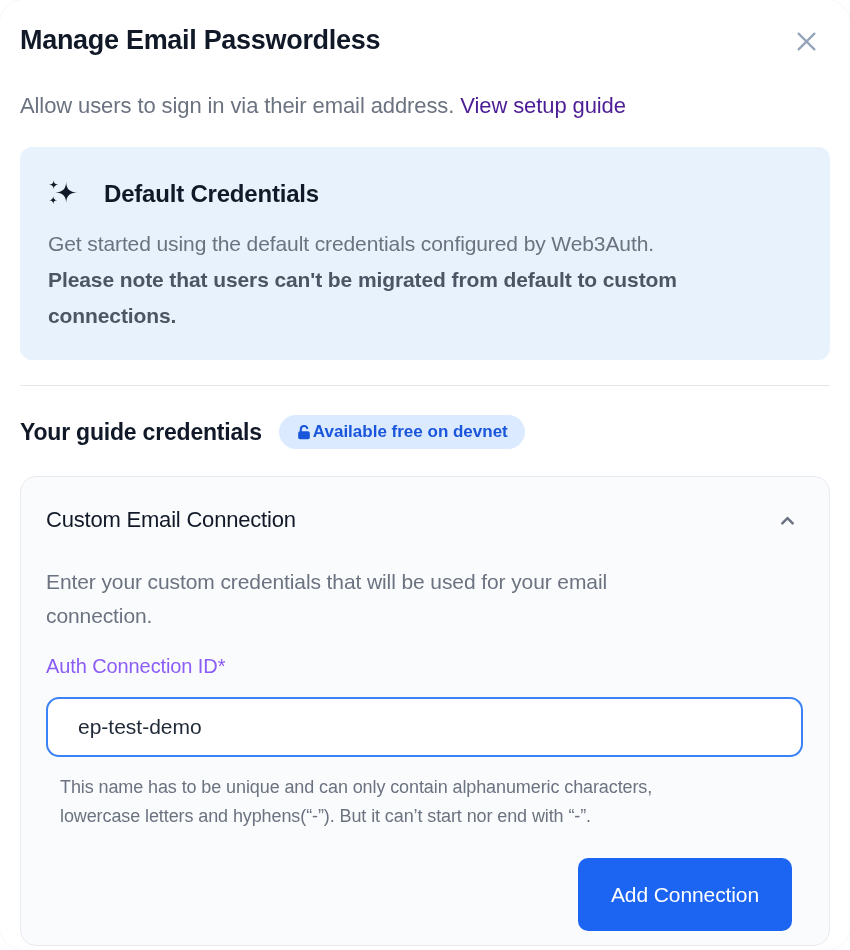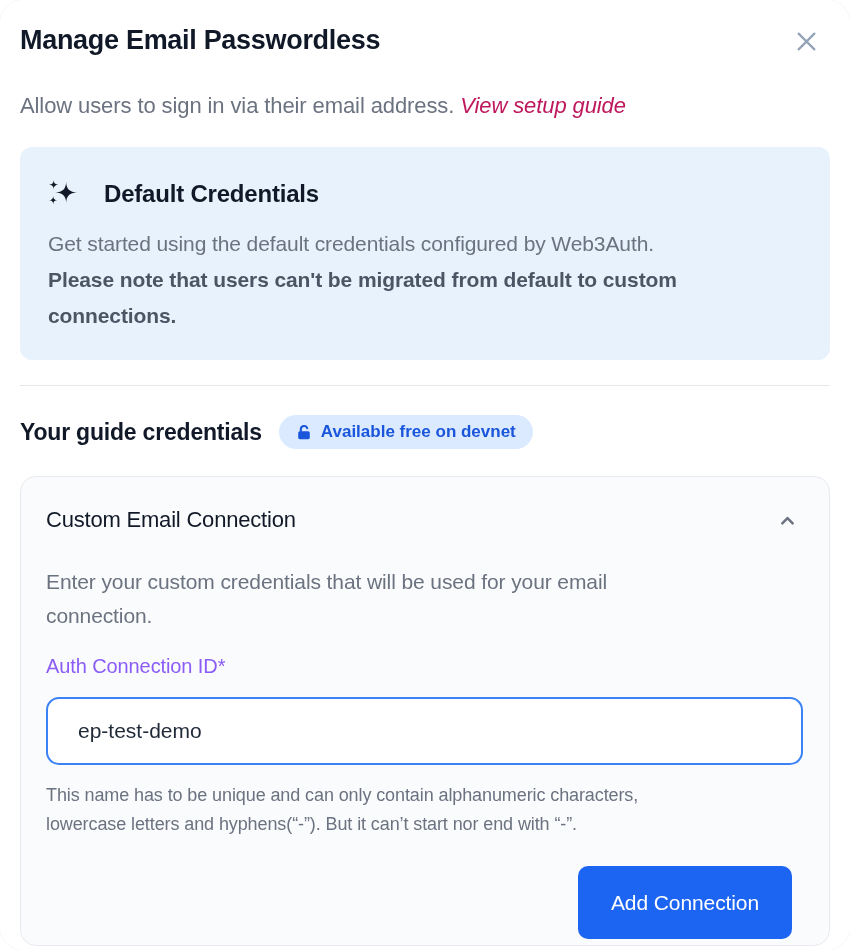--- a/index.html
+++ b/index.html
@@ -23,67 +23,67 @@
   .modal-title {
     font-size: 27px; font-weight: 700; letter-spacing: -0.3px; color: #111928; line-height: 36px;
   }
   .close-btn {
     background: none; border: none; cursor: pointer; padding: 4px; margin-top: 2px; margin-right: 6px;
     display: flex; align-items: center; justify-content: center;
   }
   .subtitle {
     margin-top: 34px; font-size: 22px; line-height: 26px; color: #6B7280; letter-spacing: -0.1px;
   }
-  .subtitle a { color: #be185d; text-decoration: none; cursor: pointer; font-style: italic; }
+  .subtitle a { color: #4c1d95; text-decoration: none; cursor: pointer; }
 
   
   .info-panel {
     margin-top: 28px;
     background: #E7F2FC;
     border-radius: 12px;
     padding: 32px 30px 26px 28px;
   }
   .info-head { display: flex; align-items: center; gap: 27px; }
   .info-title { font-size: 24px; font-weight: 600; letter-spacing: -0.2px; color: #111928; }
   .info-body { margin-top: 18px; font-size: 21px; line-height: 36px; color: #6B7280; letter-spacing: -0.1px; }
   .info-note { display: block; font-weight: 700; color: #4B5563; max-width: 690px; }
 
   .divider { margin-top: 25px; border: none; border-top: 1px solid #E5E7EB; height: 0; }
 
   
   .section-row { margin-top: 29px; display: flex; align-items: center; gap: 17px; }
   .section-heading { font-size: 23px; font-weight: 700; letter-spacing: -0.2px; color: #111928; }
   .badge {
-    display: inline-flex; align-items: center; gap: 9px;
+    display: inline-flex; align-items: center; gap: 1px;
     background: #DBEAFE; color: #1A56DB;
     height: 34px; padding: 0 17px; border-radius: 17px;
     font-size: 17px; font-weight: 600;
   }
 
   
   .card {
     margin-top: 27px;
     background: #FAFBFC;
     border: 1px solid #E8EAF0;
     border-radius: 16px;
     padding: 30px 30px 26px 25px;
     height: 470px;
   }
   .card-header { display: flex; align-items: center; justify-content: space-between; cursor: pointer; }
   .card-title { font-size: 22px; font-weight: 400; letter-spacing: -0.2px; color: #111928; }
   .card-desc { margin-top: 32px; font-size: 21px; line-height: 34px; color: #6B7280; max-width: 650px; letter-spacing: -0.1px; }
   .field-label { margin-top: 22px; font-size: 20px; font-weight: 500; color: #8b5cf6; letter-spacing: -0.1px; }
   .text-input {
-    margin-top: 19px; display: block; width: 757px; height: 68px;
+    margin-top: 19px; display: block; width: 757px; height: 60px;
     border: 2px solid #3B82F6; border-radius: 13px; background: #ffffff;
     padding: 0 30px; font-size: 21px; color: #1F2937;
     font-family: "Liberation Sans", "DejaVu Sans", sans-serif;
     outline: none;
   }
-  .helper { margin-top: 16px; font-size: 18px; line-height: 29px; color: #6B7280; max-width: 630px; letter-spacing: -0.1px; }
+  .helper { margin-top: 16px; font-size: 18px; line-height: 29px; color: #6B7280; max-width: 630px; letter-spacing: -0.1px; margin-left: 14px; }
   .btn-row { margin-top: 27px; display: flex; justify-content: flex-end; padding-right: 7px; }
   .primary-btn {
     background: #1C64F2; color: #ffffff; border: none; cursor: pointer;
     height: 73px; padding: 0 33px; border-radius: 10px;
     font-size: 21px; font-weight: 500; letter-spacing: -0.1px;
     font-family: "Liberation Sans", "DejaVu Sans", sans-serif;
   }
   .icon { display: inline-flex; align-items: center; justify-content: center; }
 </style>
 </head>

